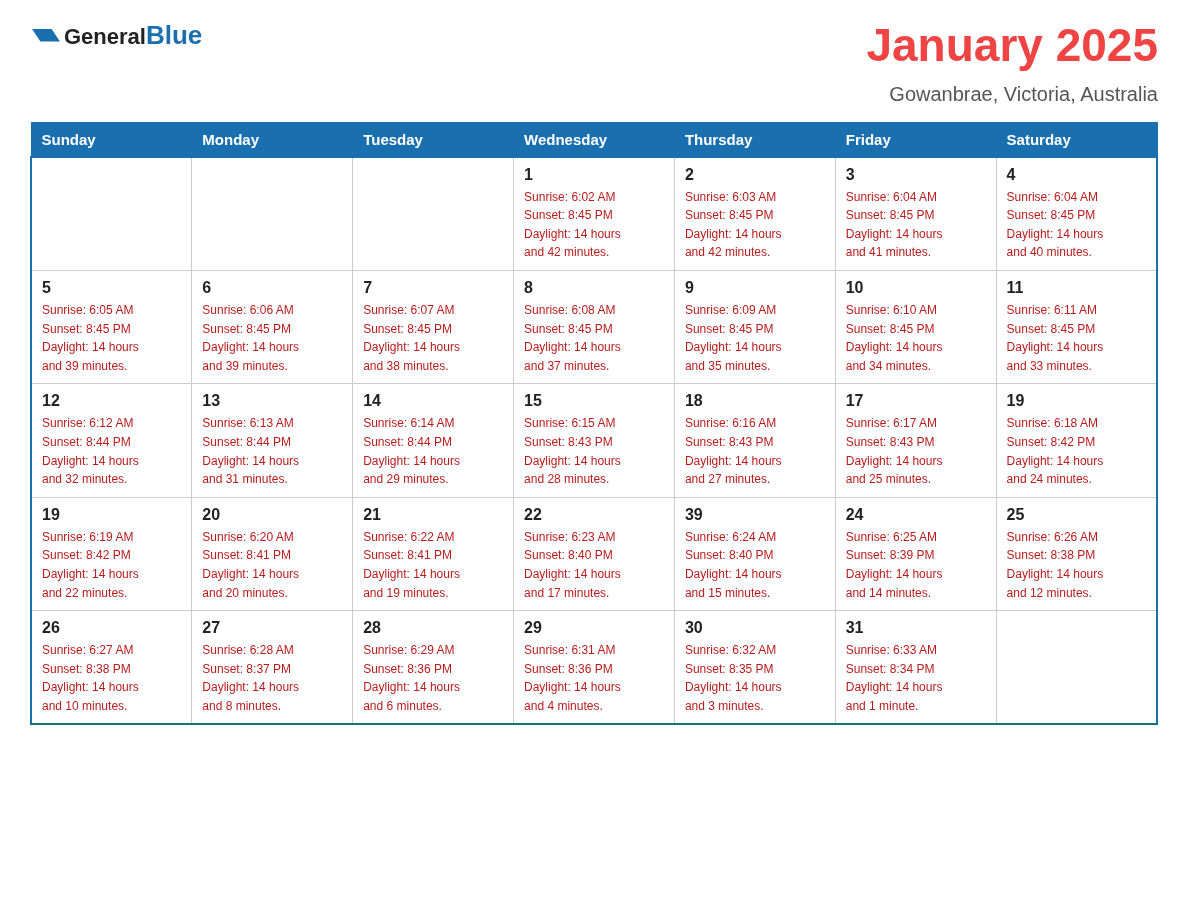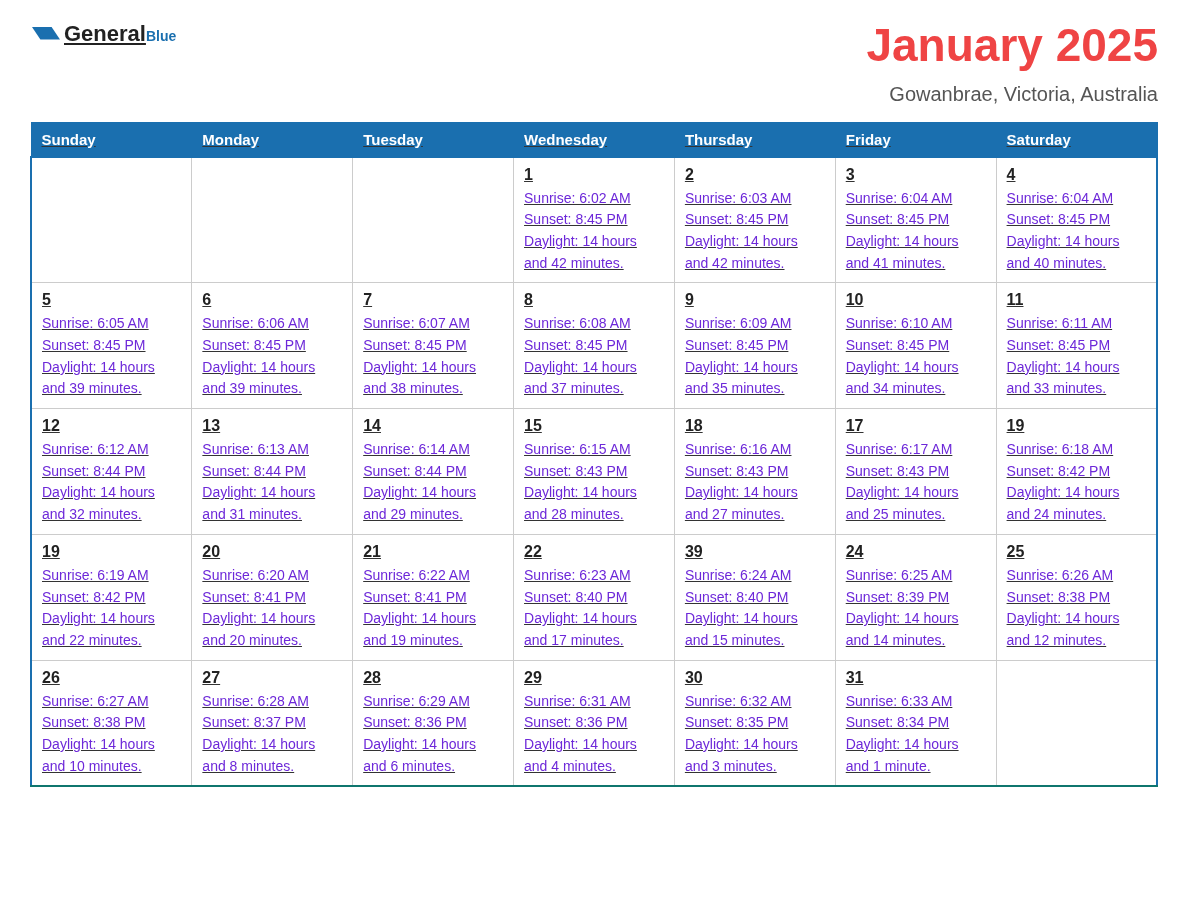--- a/index.html
+++ b/index.html
@@ -19,24 +19,23 @@
     }
     .logo {
       display: flex;
       align-items: center;
       gap: 4px;
     }
     .logo-text-general {
       font-size: 22px;
       font-weight: bold;
       color: #222;
-      text-decoration: underline;
     }
     .logo-text-blue {
-      font-size: 14px;
+      font-size: 26px;
       font-weight: bold;
       color: #1a6faf;
     }
     .logo-icon {
       width: 28px;
       height: 28px;
       margin-left: 2px;
     }
     .title-area {
       text-align: right;
@@ -49,21 +48,20 @@
     }
     .location {
       font-size: 20px;
       color: #555;
       margin-top: 12px;
     }
     .calendar {
       width: 100%;
       border-collapse: collapse;
       table-layout: fixed;
-      text-decoration: underline;
     }
     .calendar thead tr th {
       background-color: #1a6faf;
       color: #fff;
       font-size: 15px;
       font-weight: bold;
       padding: 8px 10px;
       text-align: left;
       border: 1px solid #1a6faf;
     }
@@ -80,22 +78,22 @@
       background: #fff;
     }
     .day-number {
       font-size: 16px;
       font-weight: bold;
       color: #222;
       margin-bottom: 4px;
       display: block;
     }
     .day-info {
-      font-size: 14px;
-      color: #6d28d9;
+      font-size: 12px;
+      color: #b91c1c;
       line-height: 1.55;
     }
     
     .calendar tbody tr:first-child td {
       border-top: 2px solid #1a6faf;
     }
     .calendar tbody tr td:first-child {
       border-left: 2px solid #1a6faf;
     }
     .calendar tbody tr td:last-child {

